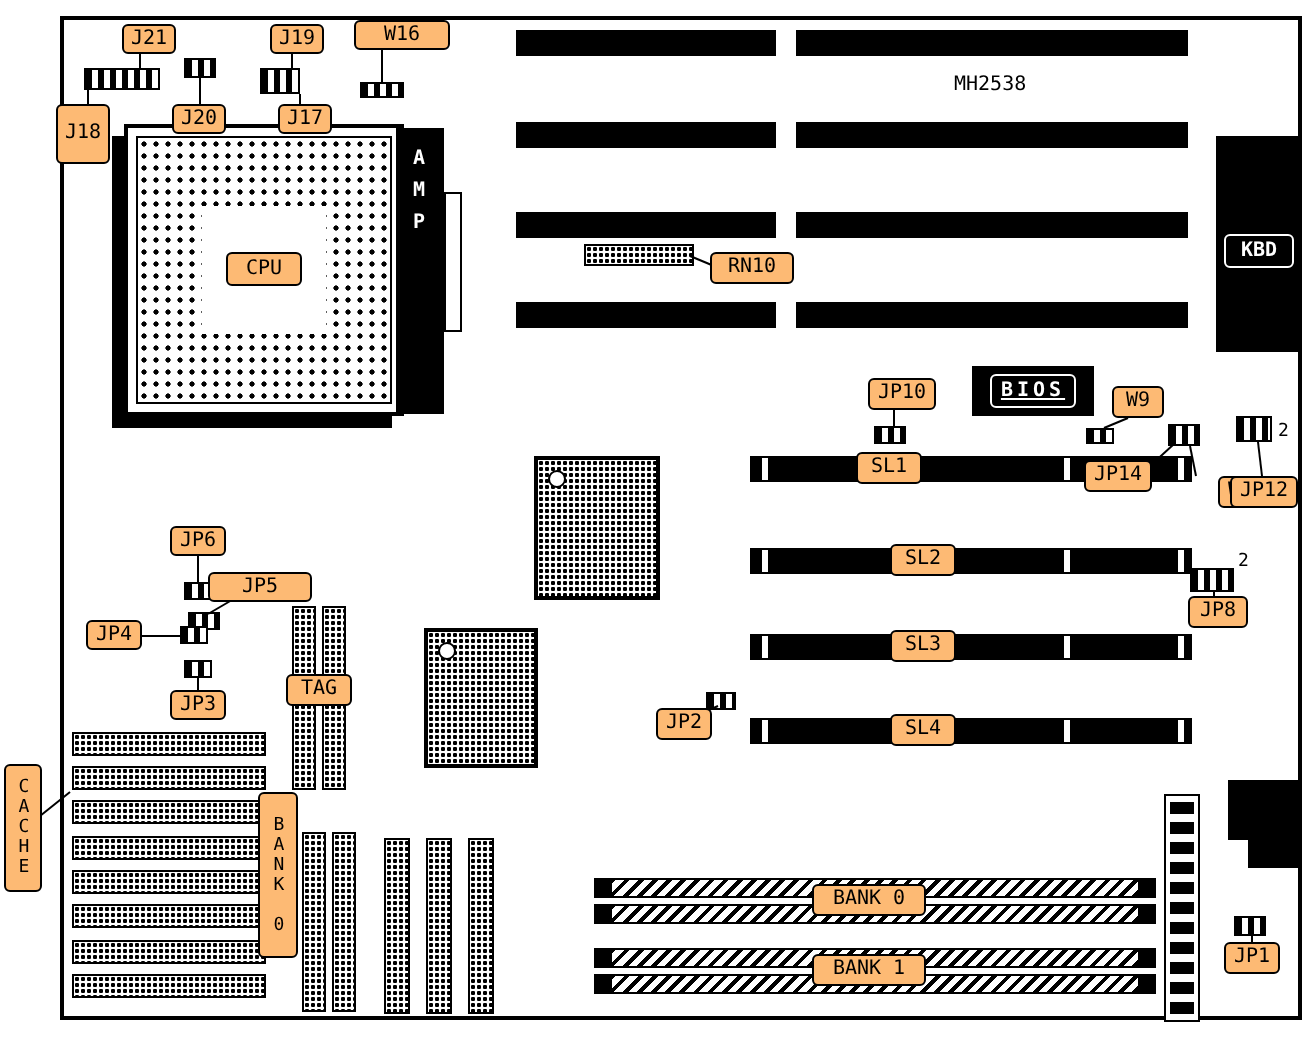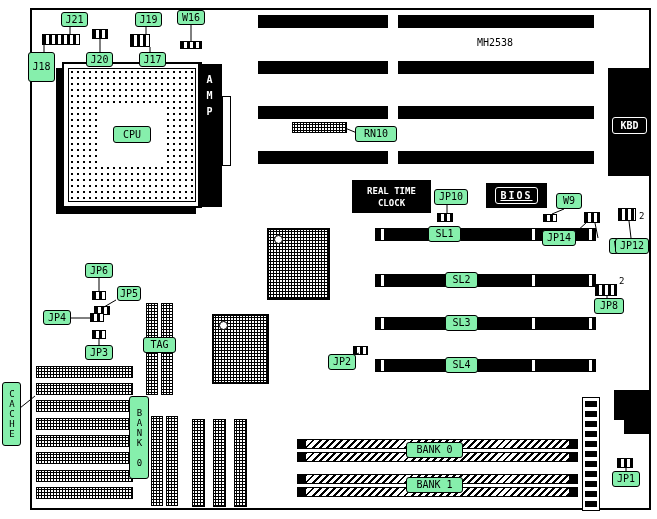--- a/index.html
+++ b/index.html
@@ -2,21 +2,21 @@
 <html><head>
 <meta charset="utf-8">
 <style>
   html,body{margin:0;padding:0;background:#fff;}
   #diagram{position:relative;width:657px;height:519px;background:#fff;overflow:hidden;
            font-family:"DejaVu Sans Mono",monospace;}
   .abs{position:absolute;box-sizing:border-box;}
   .outline{border:2px solid #000;background:#fff;}
   .bar{background:#000;}
   .blk{background:#000;}
-  .label{position:absolute;box-sizing:border-box;background:#86efac;border:1px solid #000;
+  .label{position:absolute;box-sizing:border-box;background:#fdba74;border:1px solid #000;
          border-radius:3px;font-size:10px;color:#000;display:flex;align-items:center;
          justify-content:center;z-index:6;line-height:1;}
   .label.inv{background:#000;color:#fff;border:1px solid #fff;font-weight:bold;}
   .vlabel{writing-mode:vertical-rl;text-orientation:upright;font-size:9px;}
   .txt{position:absolute;font-size:10px;color:#000;z-index:6;line-height:1;}
   .small{font-size:9px;}
   .dots{background-color:#fff;border:1px solid #000;
         background-image:radial-gradient(#000 1px,transparent 1.2px);background-size:3px 3px;}
   .qfp{border:2px solid #000;background-color:#fff;
        background-image:radial-gradient(#000 1px,transparent 1.2px);background-size:3px 3px;z-index:2;}
@@ -66,24 +66,20 @@
     <div class="socket-inner">
       <div class="abs" style="left:50%;top:50%;transform:translate(-50%,-50%);width:62px;height:64px;background:#fff;"></div>
     </div>
   </div>
 
   <div class="abs blk" style="left:198px;top:64px;width:24px;height:143px;z-index:2;">
     <span class="vlabel" style="position:absolute;left:6px;top:10px;color:#fff;font-size:10px;font-weight:bold;letter-spacing:5px;">AMP</span>
   </div>
   <div class="abs" style="left:222px;top:96px;width:9px;height:70px;background:#fff;border:1px solid #000;z-index:2;"></div>
 
-  <div class="abs blk" style="left:352px;top:180px;width:79px;height:33px;z-index:2;padding-top:5px;">
-    <div class="rtc-text">REAL TIME</div>
-    <div class="rtc-text">CLOCK</div>
-  </div>
 
   <div class="abs blk" style="left:486px;top:183px;width:61px;height:25px;z-index:2;"></div>
 
   <div class="abs slot" style="left:375px;top:228px;"></div>
   <div class="abs slot" style="left:375px;top:274px;"></div>
   <div class="abs slot" style="left:375px;top:317px;"></div>
   <div class="abs slot" style="left:375px;top:359px;"></div>
 
   <div class="abs qfp" style="left:267px;top:228px;width:63px;height:72px;"></div>
   <div class="abs qfp" style="left:212px;top:314px;width:57px;height:70px;"></div>
@@ -151,42 +147,42 @@
       <line x1="71" y1="318" x2="90" y2="318"></line>
       <line x1="99" y1="339" x2="99" y2="345"></line>
       <line x1="350" y1="357" x2="359" y2="353"></line>
       <line x1="626" y1="468" x2="626" y2="471"></line>
       <line x1="20" y1="408" x2="35" y2="396"></line>
     </g>
   </svg>
 
   <div class="label" style="left:61px;top:12px;width:27px;height:15px;">J21</div>
   <div class="label" style="left:135px;top:12px;width:27px;height:15px;">J19</div>
-  <div class="label" style="left:177px;top:10px;width:28px;height:15px;">W16</div>
+  <div class="label" style="left:177px;top:10px;width:48px;height:15px;">W16</div>
   <div class="label" style="left:28px;top:52px;width:27px;height:30px;">J18</div>
   <div class="label" style="left:86px;top:52px;width:27px;height:15px;">J20</div>
   <div class="label" style="left:139px;top:52px;width:27px;height:15px;">J17</div>
   <div class="label" style="left:113px;top:126px;width:38px;height:17px;">CPU</div>
   <div class="label" style="left:355px;top:126px;width:42px;height:16px;">RN10</div>
   <div class="label inv" style="left:612px;top:117px;width:35px;height:17px;">KBD</div>
   <div class="label inv" style="left:495px;top:187px;width:43px;height:17px;letter-spacing:2px;text-decoration:underline;">BIOS</div>
   <div class="label" style="left:434px;top:189px;width:34px;height:16px;">JP10</div>
   <div class="label" style="left:556px;top:193px;width:26px;height:16px;">W9</div>
   <div class="label" style="left:542px;top:230px;width:34px;height:16px;">JP14</div>
   <div class="label" style="left:585px;top:238px;width:28px;height:16px;margin-left:24px;">W13</div>
   <div class="label" style="left:615px;top:238px;width:34px;height:16px;">JP12</div>
   <div class="txt small" style="left:639px;top:212px;">2</div>
   <div class="label" style="left:428px;top:226px;width:33px;height:16px;">SL1</div>
   <div class="label" style="left:445px;top:272px;width:33px;height:16px;">SL2</div>
   <div class="label" style="left:445px;top:315px;width:33px;height:16px;">SL3</div>
   <div class="label" style="left:445px;top:357px;width:33px;height:16px;">SL4</div>
   <div class="txt small" style="left:619px;top:277px;">2</div>
   <div class="label" style="left:594px;top:298px;width:30px;height:16px;">JP8</div>
   <div class="label" style="left:85px;top:263px;width:28px;height:15px;">JP6</div>
-  <div class="label" style="left:117px;top:286px;width:24px;height:15px;text-align:center;">JP5</div>
+  <div class="label" style="left:104px;top:286px;width:52px;height:15px;text-align:center;">JP5</div>
   <div class="label" style="left:43px;top:310px;width:28px;height:15px;">JP4</div>
   <div class="label" style="left:85px;top:345px;width:28px;height:15px;">JP3</div>
   <div class="label" style="left:143px;top:337px;width:33px;height:16px;">TAG</div>
   <div class="label" style="left:328px;top:354px;width:28px;height:16px;">JP2</div>
   <div class="label" style="left:612px;top:471px;width:28px;height:16px;">JP1</div>
   <div class="label" style="left:406px;top:442px;width:57px;height:16px;">BANK 0</div>
   <div class="label" style="left:406px;top:477px;width:57px;height:16px;">BANK 1</div>
   <div class="label vlabel" style="left:2px;top:382px;width:19px;height:64px;">CACHE</div>
   <div class="label vlabel" style="left:129px;top:396px;width:20px;height:83px;">BANK 0</div>
 

